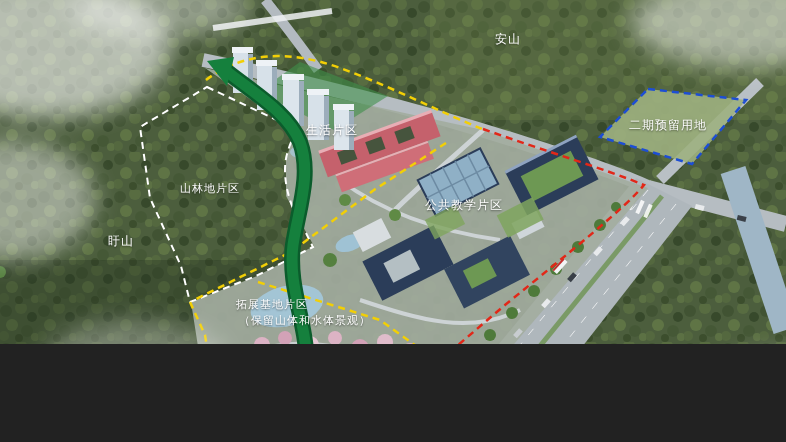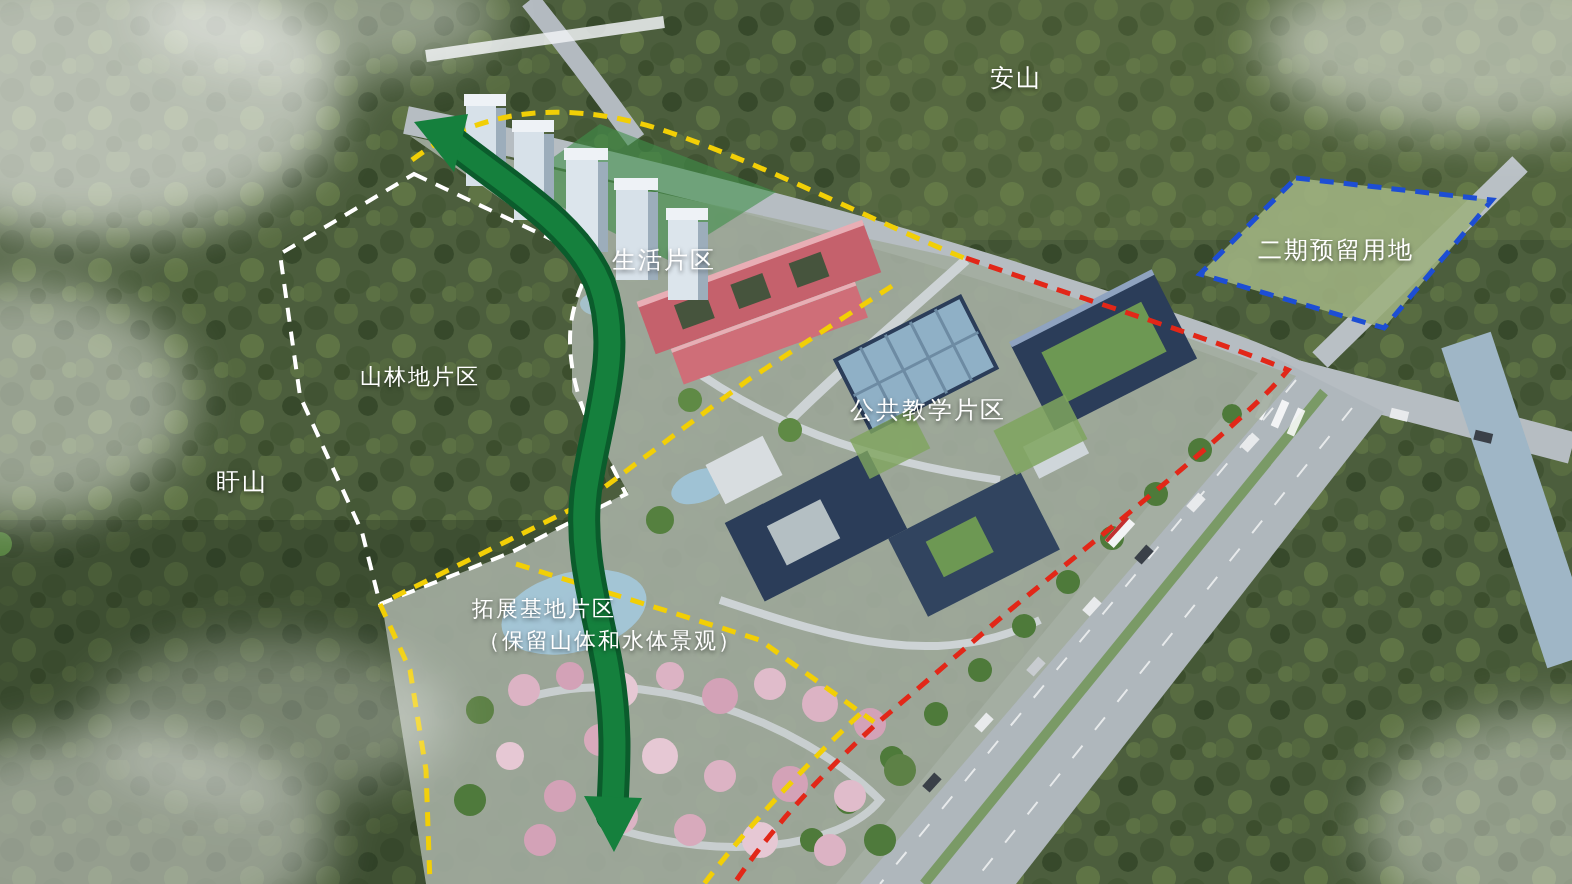--- a/index.html
+++ b/index.html
@@ -1,17 +1,17 @@
 <!DOCTYPE html>
 <html><head>
 <meta charset="utf-8">
 <style>
   html,body{margin:0;padding:0;background:#222;}
   #stage{
-    position:relative;width:786px;height:442px;overflow:hidden;
+    position:relative;width:786px;height:344px;overflow:hidden;
     font-family:"DejaVu Sans","Liberation Sans",sans-serif;
   }
   #stage svg{position:absolute;left:0;top:0;}
   .map-label{
     fill:#ffffff;
     font-family:"DejaVu Sans","Liberation Sans",sans-serif;
     text-anchor:middle;
     text-shadow:0 1px 2px rgba(0,0,0,0.55);
     letter-spacing:1px;
   }

